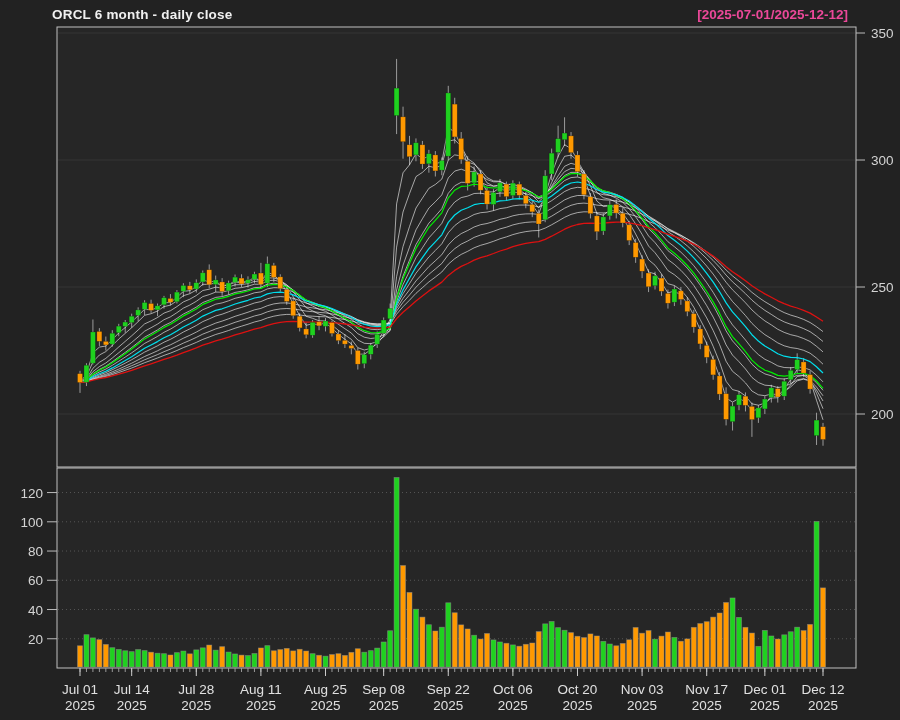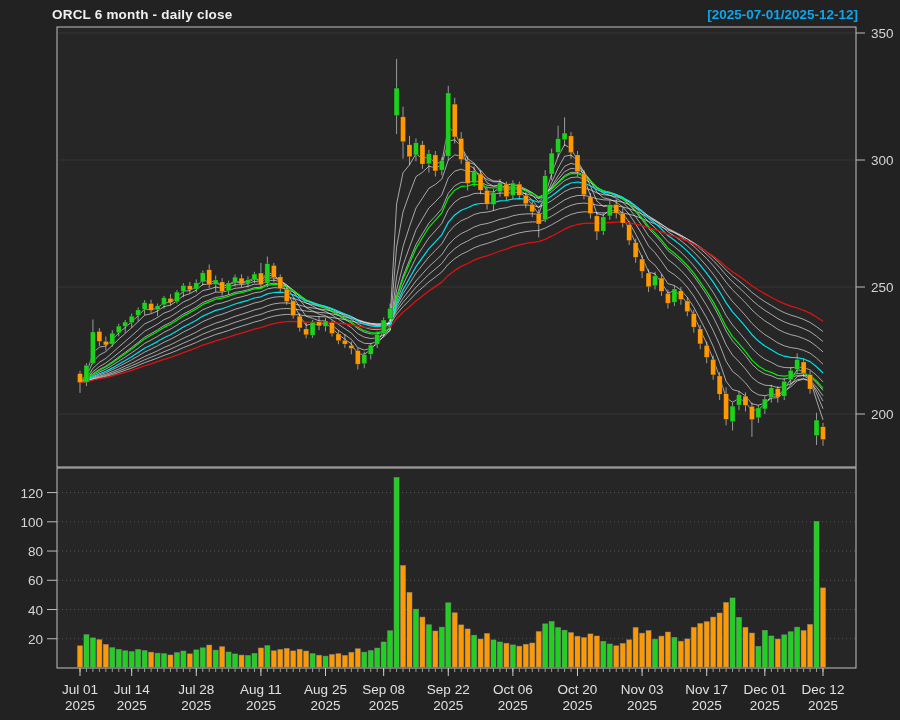--- a/index.html
+++ b/index.html
@@ -1,19 +1,19 @@
 <!DOCTYPE html>
 <html><head>
 <meta charset="utf-8">
 <style>
   html,body{margin:0;padding:0;background:#1f1f1f;}
   #stage{position:relative;width:900px;height:720px;background:#222222;
          font-family:"Liberation Sans","DejaVu Sans",sans-serif;overflow:hidden;}
   .hdr-title{position:absolute;left:52px;top:7px;font-size:13.5px;font-weight:bold;color:#f0f0f0;letter-spacing:.2px;}
-  .hdr-range{position:absolute;right:42px;top:7px;font-size:13.5px;font-weight:bold;color:#0ea5e9;}
+  .hdr-range{position:absolute;right:52px;top:7px;font-size:13.5px;font-weight:bold;color:#ec4899;}
   .last-label{position:absolute;left:70px;top:31px;font-size:13px;color:#ff9900;}
   .vol-label{position:absolute;left:70px;top:476px;font-size:13px;color:#e8e8e8;line-height:16px;}
   .vol-value{color:#ff9900;}
   svg text{font-family:"Liberation Sans","DejaVu Sans",sans-serif;}
 </style>
 </head>
 <body>
 
 <div id="stage">
   <div class="hdr-title">ORCL  6 month - daily close</div>

